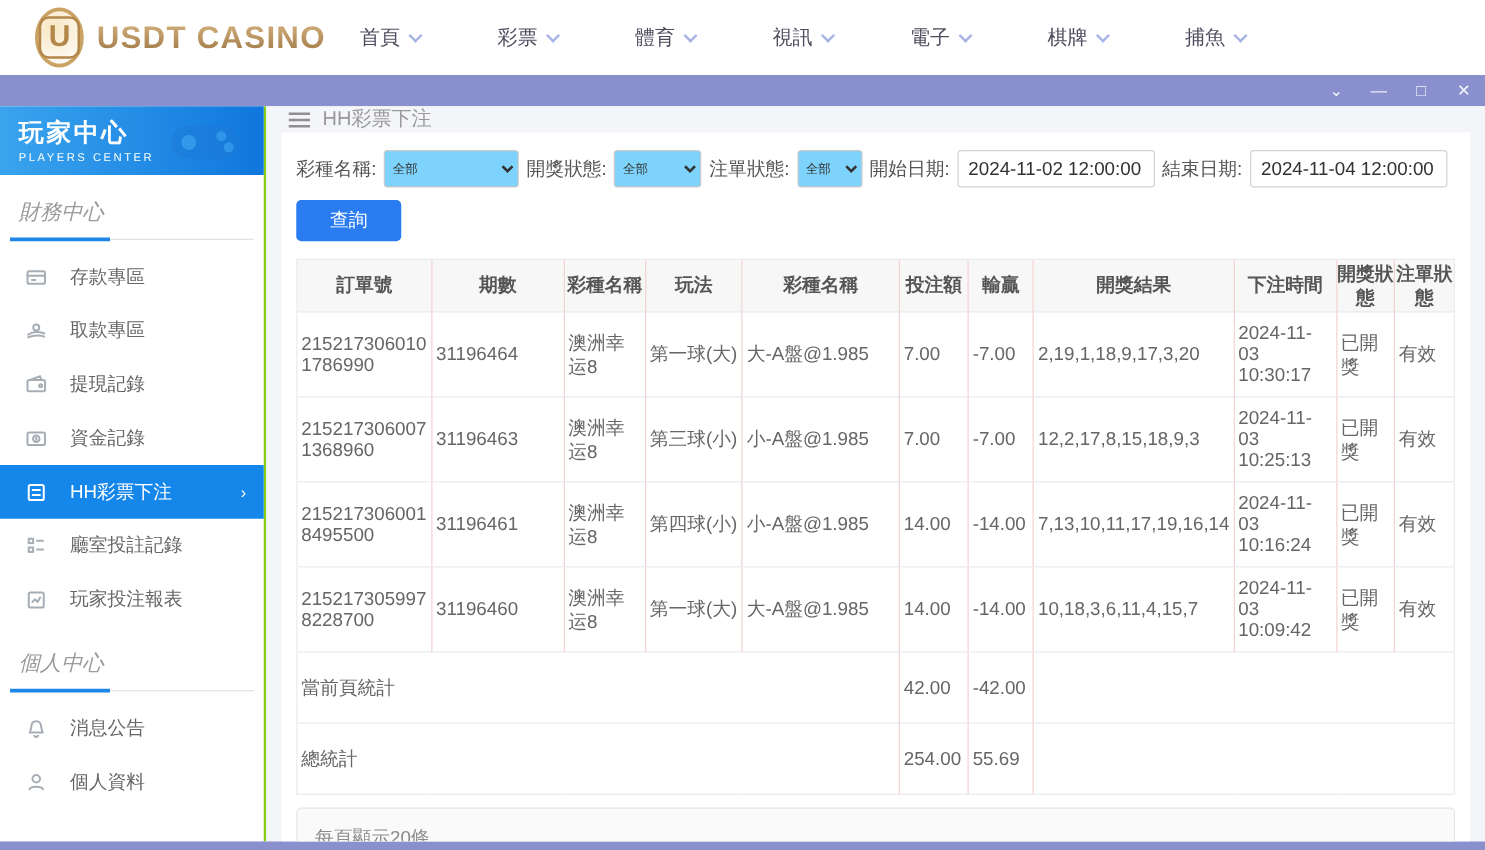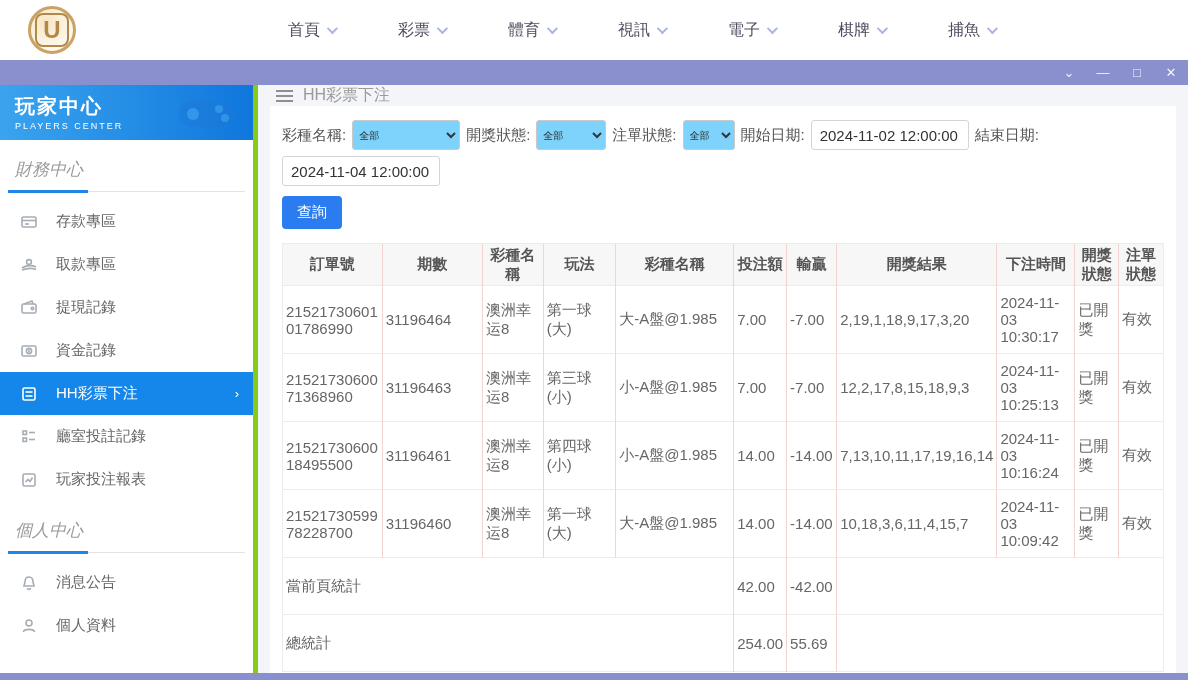--- a/index.html
+++ b/index.html
@@ -25,21 +25,21 @@
 
   
   .titlebar { height:25px; background:#8a90cd; display:flex; align-items:center;
     justify-content:flex-end; padding-right:10px; gap:20px; }
   .winbtn { color:#f2f3fa; font-size:13px; line-height:1; cursor:pointer; width:14px; text-align:center; }
 
   
   .body-wrap { display:flex; height:588px; }
 
   
-  .sidebar { width:258px; background:#fff; border-right:5px solid #84cc16; flex-shrink:0; }
+  .sidebar { width:213px; background:#fff; border-right:2px solid #84cc16; flex-shrink:0; }
   .sb-header { height:55px; background:linear-gradient(90deg,#3aa4ee,#0f77dd);
     color:#fff; padding:8px 0 0 15px; position:relative; overflow:hidden; }
   .sb-header h1 { font-size:20px; font-weight:bold; letter-spacing:2px; }
   .sb-header .sub { font-size:9px; letter-spacing:2px; margin-top:1px; }
   .gamepad { position:absolute; right:12px; top:6px; opacity:.45; }
   .sb-section-title { color:#9b9b9b; font-size:17px; padding:18px 15px 10px;font-style:italic; }
   .sb-underline { height:1px; background:#e3e3e3; margin:0 8px 8px; position:relative; }
   .sb-underline::before { content:""; position:absolute; left:0; top:-1px; width:80px; height:3px; background:#1f86e8; }
   .sb-item { height:43px; display:flex; align-items:center; padding-left:20px; gap:18px;
     color:#666; font-size:15px; cursor:pointer; }
@@ -55,21 +55,21 @@
   .burger i { height:2px; background:#8f8f8f; display:block; }
   .card { background:#fff; margin:0 12px 0 12px; padding:14px 12px 10px; flex:1; }
 
   .filters { display:flex; align-items:center; flex-wrap:wrap; gap:6px; font-size:15px; color:#555; }
   .filters select { height:30px; border:1px solid #c9c9c9; border-radius:3px; font-size:10px;
     color:#333; padding:0 2px; background:#7dd3fc; font-family:inherit; }
   .sel-lottery { width:108px; } .sel-draw { width:70px; } .sel-order { width:52px; }
   .filters input.date { height:30px; width:158px; border:1px solid #d4d4d4; border-radius:3px;
     font-size:15px; color:#333; padding:0 8px; font-family:inherit; }
   .btn-search { margin-top:10px; background:#2b7cf0; color:#fff; border:none; border-radius:4px;
-    font-size:15px; padding:7px 15px; cursor:pointer; font-family:inherit; }
+    font-size:15px; padding:7px 27px; cursor:pointer; font-family:inherit; }
 
   table.bets { width:100%; border-collapse:collapse; margin-top:14px; font-size:15px; color:#666;
     border:1px solid #ececec; }
   .bets th { background:#f7f7f7; color:#555; font-weight:bold; height:42px; }
   .bets td { padding:8px 3px; }
   .bets th, .bets td { border-left:1px solid #f4d3d3; border-top:1px solid #ececec; }
   .bets th:first-child, .bets td:first-child { border-left:none; }
   .bets tbody td { height:57px; }
   .col-order { word-break:break-all; }
   .sum-row td { height:40px; }
@@ -88,20 +88,21 @@
   .active svg.gicon { stroke:#fff; }
 </style>
 </head>
 <body>
 
 <div class="topbar">
   <div class="logo">
     <div class="logo-circle">
       <span class="logo-u">U</span>
     </div>
+    <span class="logo-text">USDT CASINO</span>
   </div>
   <div class="nav">
     <span class="nav-item">
         <span>首頁</span>
         <i class="chev"></i>
       </span>
     <span class="nav-item">
         <span>彩票</span>
         <i class="chev"></i>
       </span>

